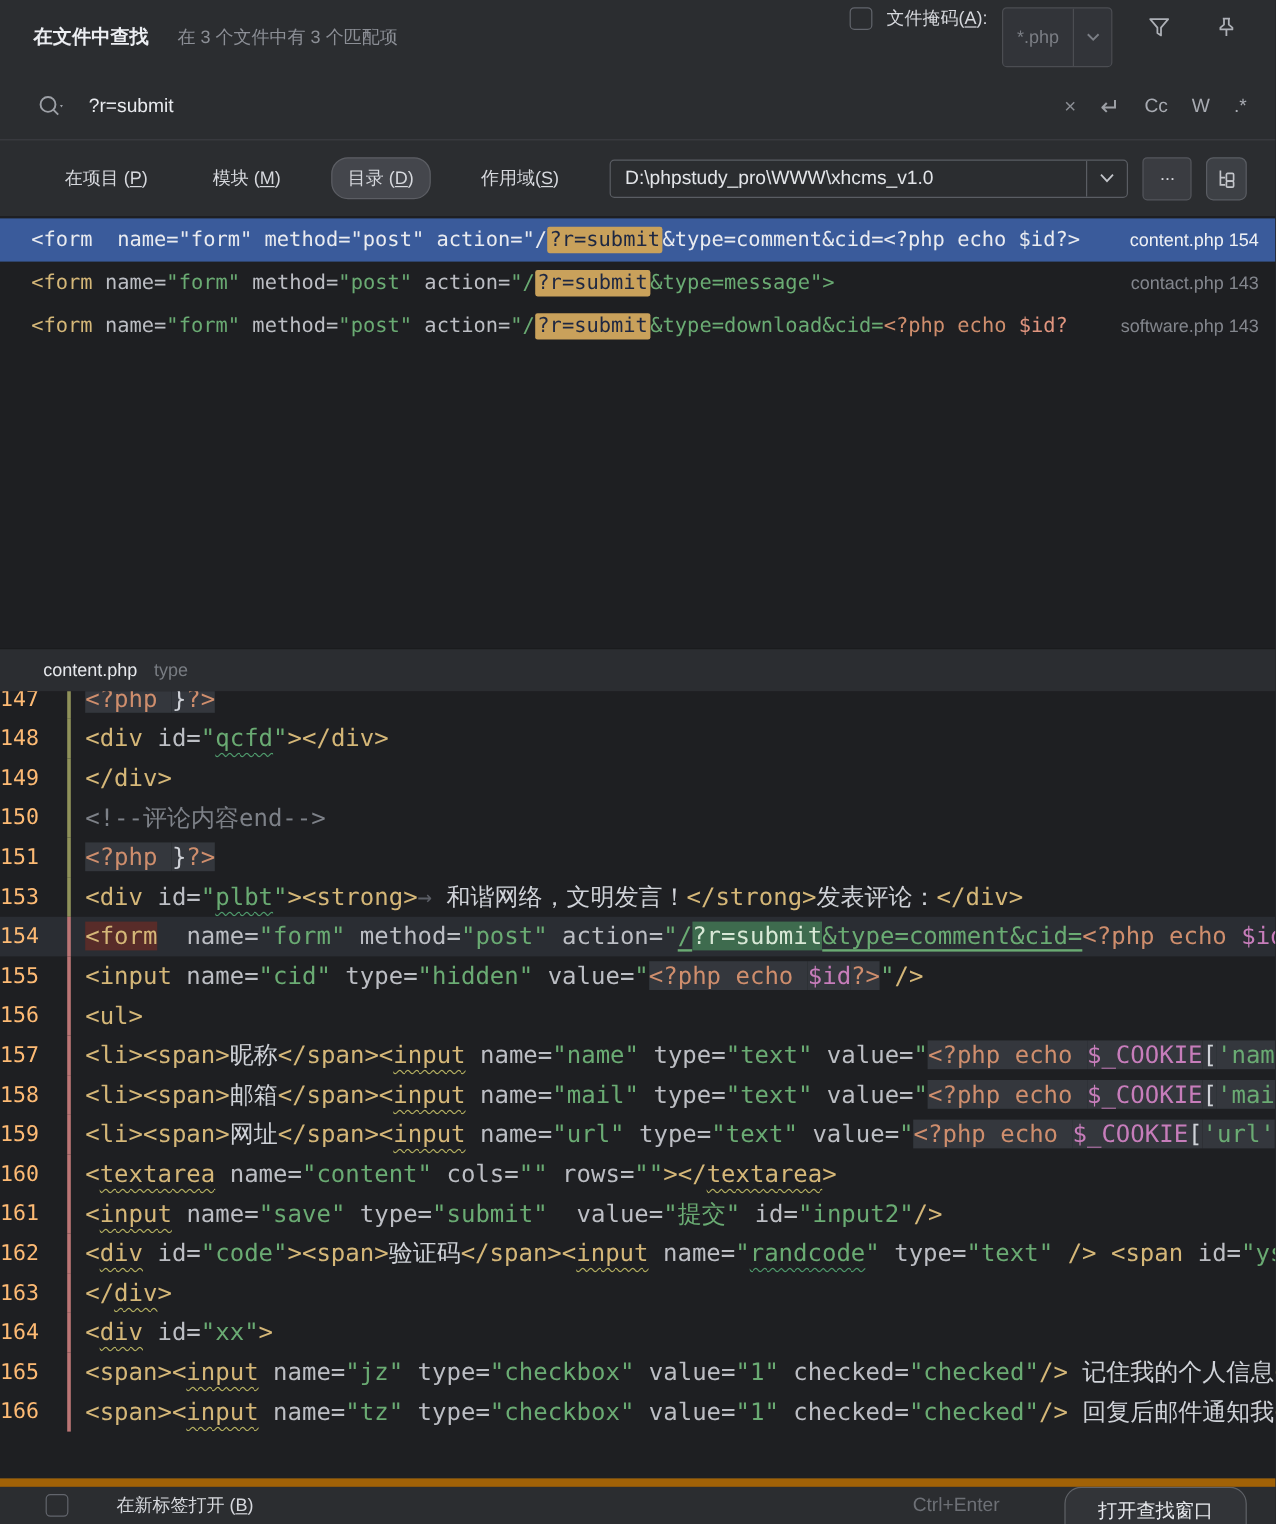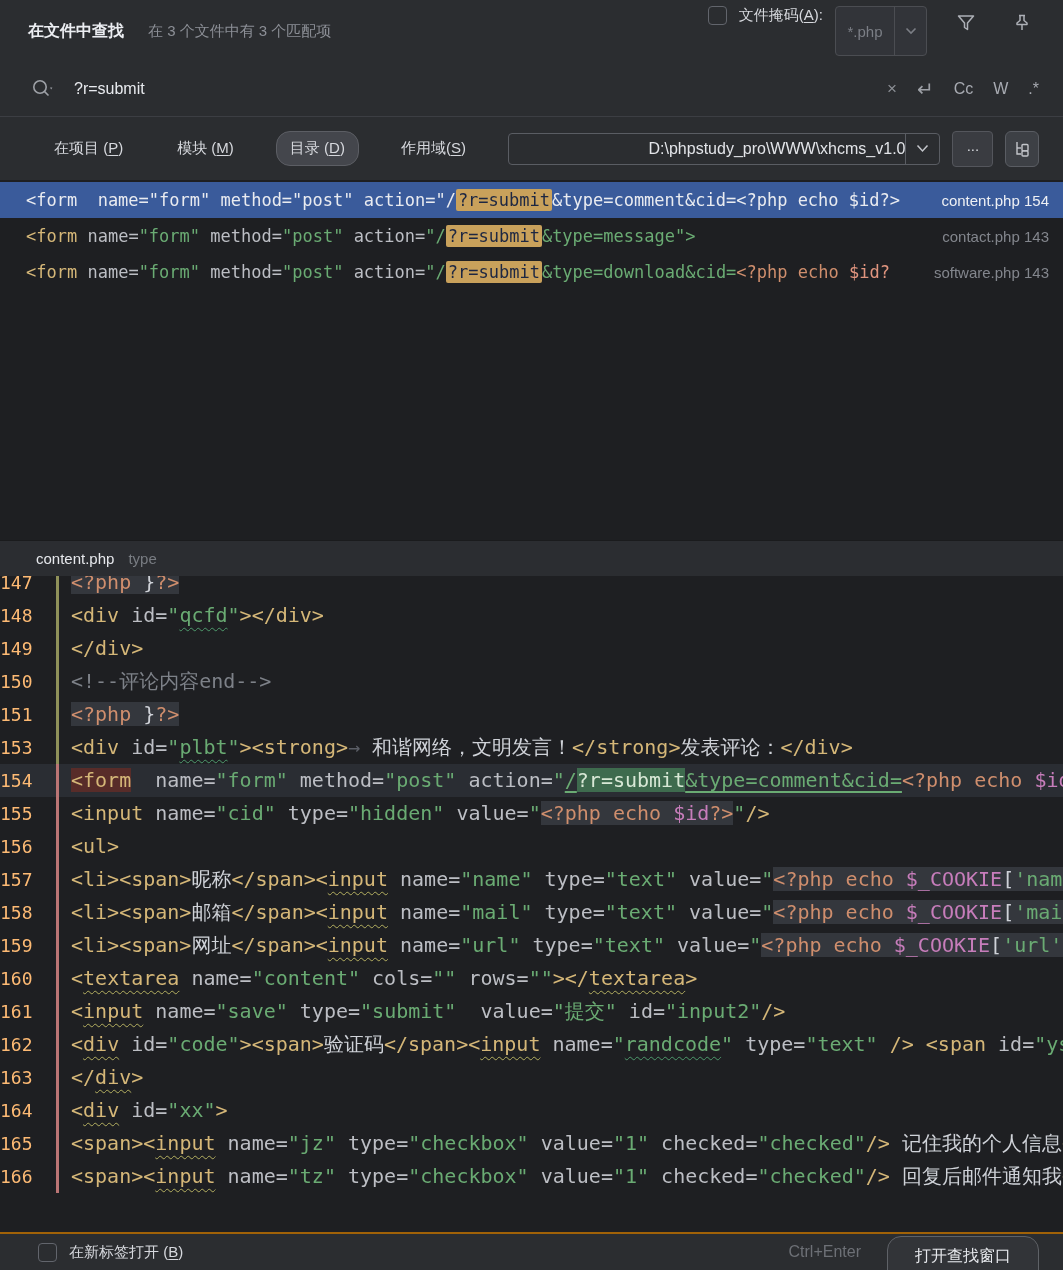--- a/index.html
+++ b/index.html
@@ -28,21 +28,21 @@
   .tgl { font-size:16px; color:#a8abb2; }
   .xicon { font-size:17px; color:#8b8e94; }
   .nlicon { font-size:20px; color:#9da0a6; }
 
   
   .scoperow { height:63px; flex:0 0 63px; display:flex; align-items:center; padding:0 24px 0 42px; }
   .stab { font-size:15px; color:#d6d8dd; margin-right:30px; padding:8px 12px; border-radius:14px; white-space:nowrap; }
   .stab.sel { background:#44464c; border:1px solid #5c5e64; padding:7px 13px; }
   .stab u, .mask-label u, .cb-label u { text-decoration:underline; text-underline-offset:2px; }
   .combo-path { margin-left:auto; width:466px; height:32px; border:1px solid #5a5d63; border-radius:4px;
-    display:flex; align-items:center; overflow:hidden;text-align:right; }
+    display:flex; align-items:center; overflow:hidden; }
   .combo-path .val { flex:1; padding-left:12px; font-size:16px; color:#e3e5e9; white-space:nowrap; overflow:hidden; }
   .combo-path .chev { width:34px; height:100%; border-left:1px solid #5a5d63; display:flex; align-items:center; justify-content:center; }
   .btn-more { margin-left:12px; width:44px; height:36px; background:#3a3c41; border:1px solid #54565c; border-radius:4px;
     color:#d6d8dd; font-size:15px; display:flex; align-items:center; justify-content:center; padding-bottom:6px; }
   .btn-tree { margin-left:12px; width:36px; height:36px; background:#3d4045; border:1px solid #5a5d63; border-radius:6px;
     display:flex; align-items:center; justify-content:center; }
 
   
   .results { flex:0 0 360px; height:360px; background:#1e1f22; padding-top:2px; overflow:hidden; }
   .rrow { height:36px; display:flex; align-items:center; padding:0 14px 0 26px;
@@ -84,22 +84,22 @@
   .line { display:flex; height:33px; line-height:33px; }
   .line.first { margin-top:-10px; }
   .line.current { background:#2a2d33; }
   .lineno { flex:0 0 56px; text-align:left; padding-right:0; color:#fdba74; font-size:18px; }
   .stripe { flex:0 0 3px; }
   .stripe.sy { background:#8f915a; }
   .stripe.sr { background:#bb7575; }
   .code { flex:1; padding-left:12px; white-space:pre; overflow:hidden; }
 
   
-  .footer { flex:1; background:#2b2d30; border-top:2px solid #a16207; display:flex; align-items:center;
-    padding:0 24px 0 38px; overflow:hidden; }
+  .footer { flex:1; background:#2b2d30; border-top:7px solid #a16207; display:flex; align-items:center;
+    padding:0 24px 0 38px; overflow:hidden;gap:28px; }
   .cb-label { margin-left:12px; font-size:15px; color:#d6d8dd; }
   .shortcut { margin-left:auto; font-size:16px; color:#6d7076; }
   .btn-open { margin-left:26px; margin-top:16px; height:48px; width:152px; background:#323438;
     border:1px solid #5f6267; border-radius:14px; color:#e6e8ec; font-size:16px;
     display:flex; align-items:flex-start; justify-content:center; padding-top:9px; }
 
   svg { display:block; }
 </style>
 </head>
 <body>

